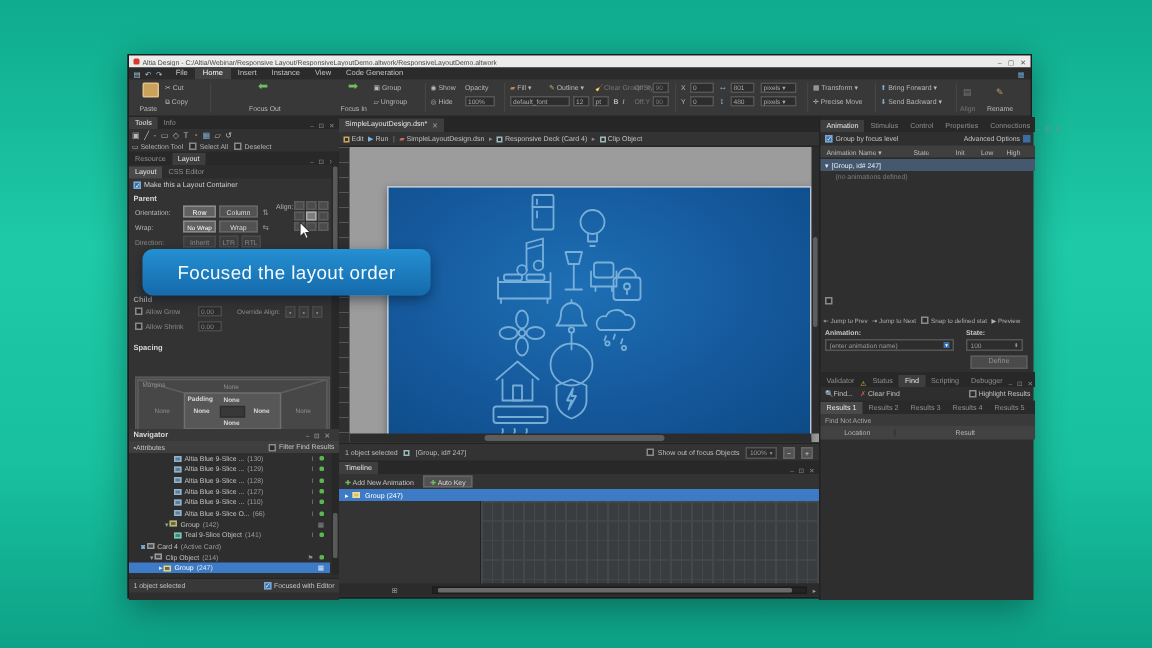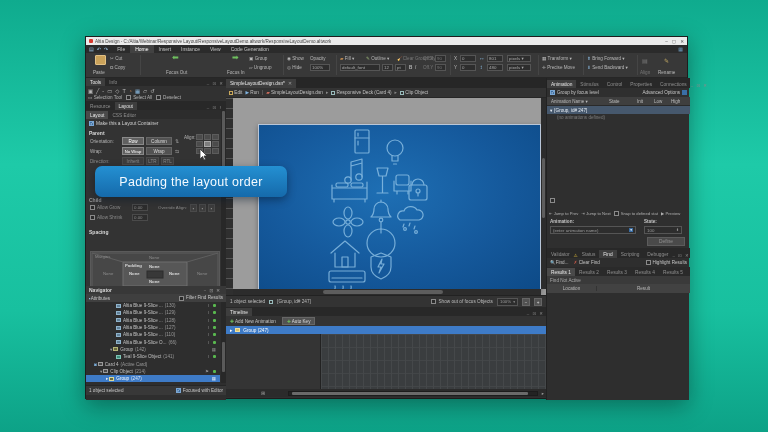--- a/index.html
+++ b/index.html
@@ -615,20 +615,20 @@
     <div class="p" id="find-status">Find Not Active</div>
     <div class="p" id="find-cols">
       <span style="width:50px;text-align:center;border-right:1px solid #333">Location</span>
       <span style="flex:1;text-align:center">Result</span>
     </div>
   </div>
 
 </div>
 
 <div id="tooltip">
-  <span>Padding the layout order</span>
+  <span>Focused the layout order</span>
 </div>
 
 <div id="cursor">
   <svg width="9" height="13" viewBox="0 0 9 13">
       <path d="M1 1 L1 11 L3.5 8.5 L5 12 L6.5 11.3 L5 8 L8 8 Z" fill="#fff" stroke="#333" stroke-width="0.8"></path>
     </svg>
 </div>
 
 </body></html>

